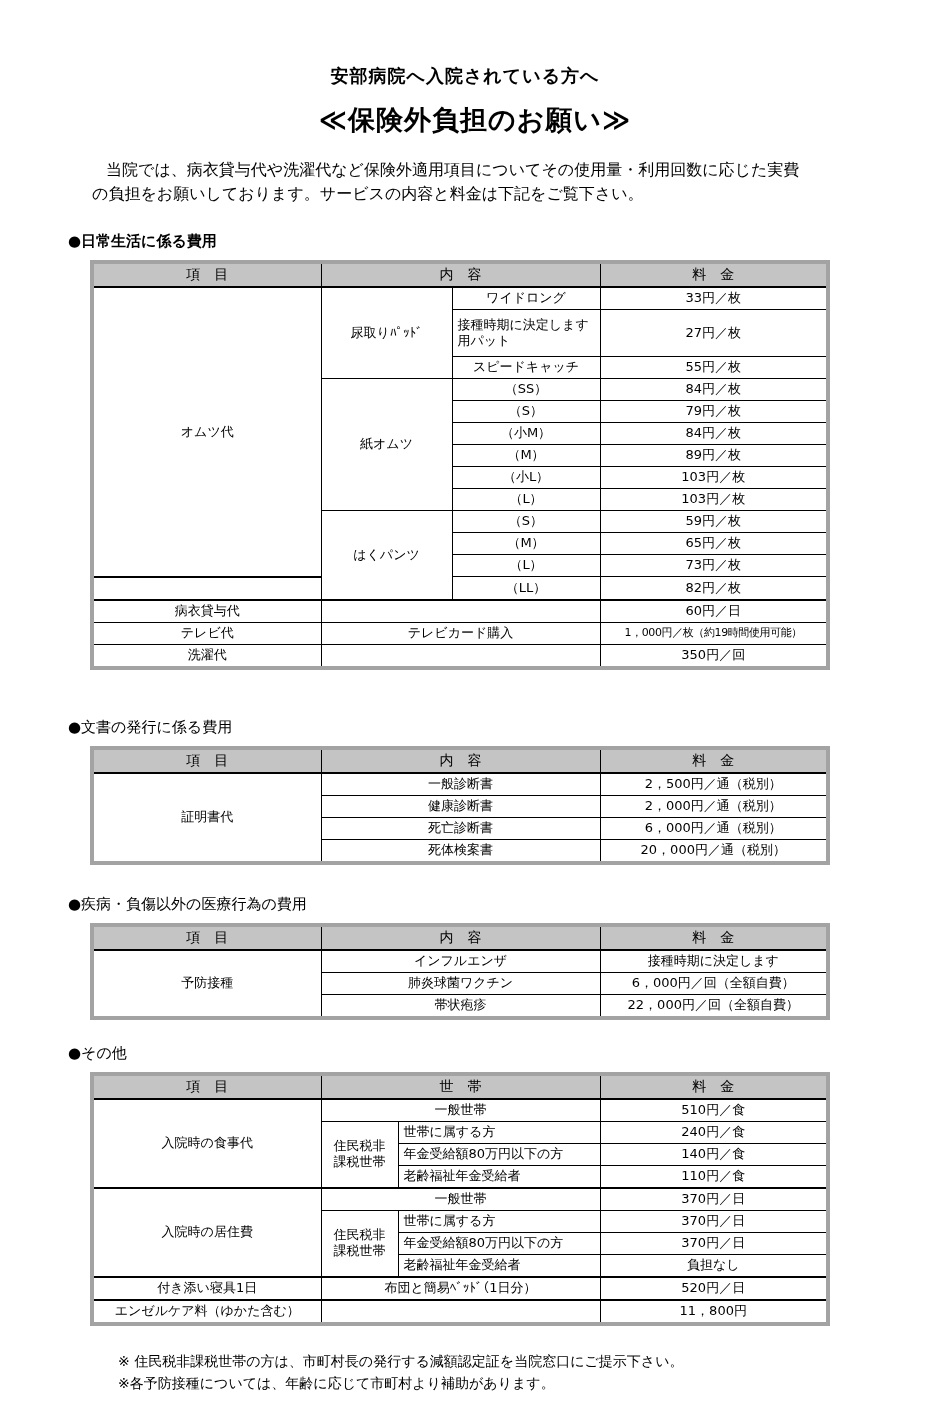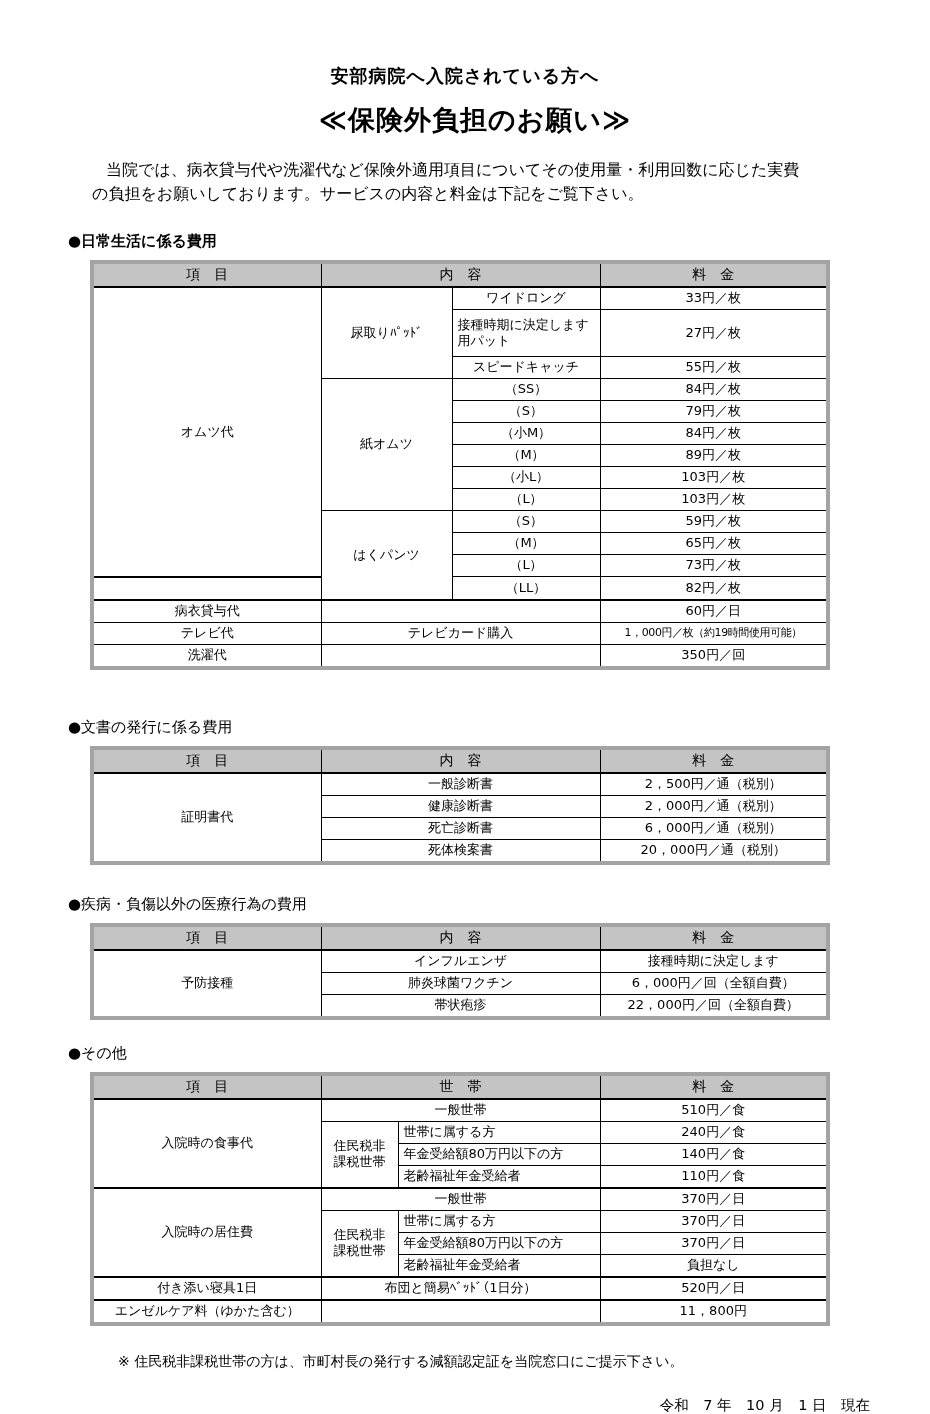--- a/index.html
+++ b/index.html
@@ -262,17 +262,18 @@
     <tr class="bt2row">
       <td>エンゼルケア料（ゆかた含む）</td>
       <td colspan="2"></td>
       <td>11，800円</td>
     </tr>
   </tbody>
     </table>
 
   <div class="notes">
     <div>※ 住民税非課税世帯の方は、市町村長の発行する減額認定証を当院窓口にご提示下さい。</div>
+    <div>※各予防接種については、年齢に応じて市町村より補助があります。</div>
   </div>
 
   <div class="docdate">令和　7 年　10 月　1 日　現在</div>
 
 </div>
 
 </body></html>

